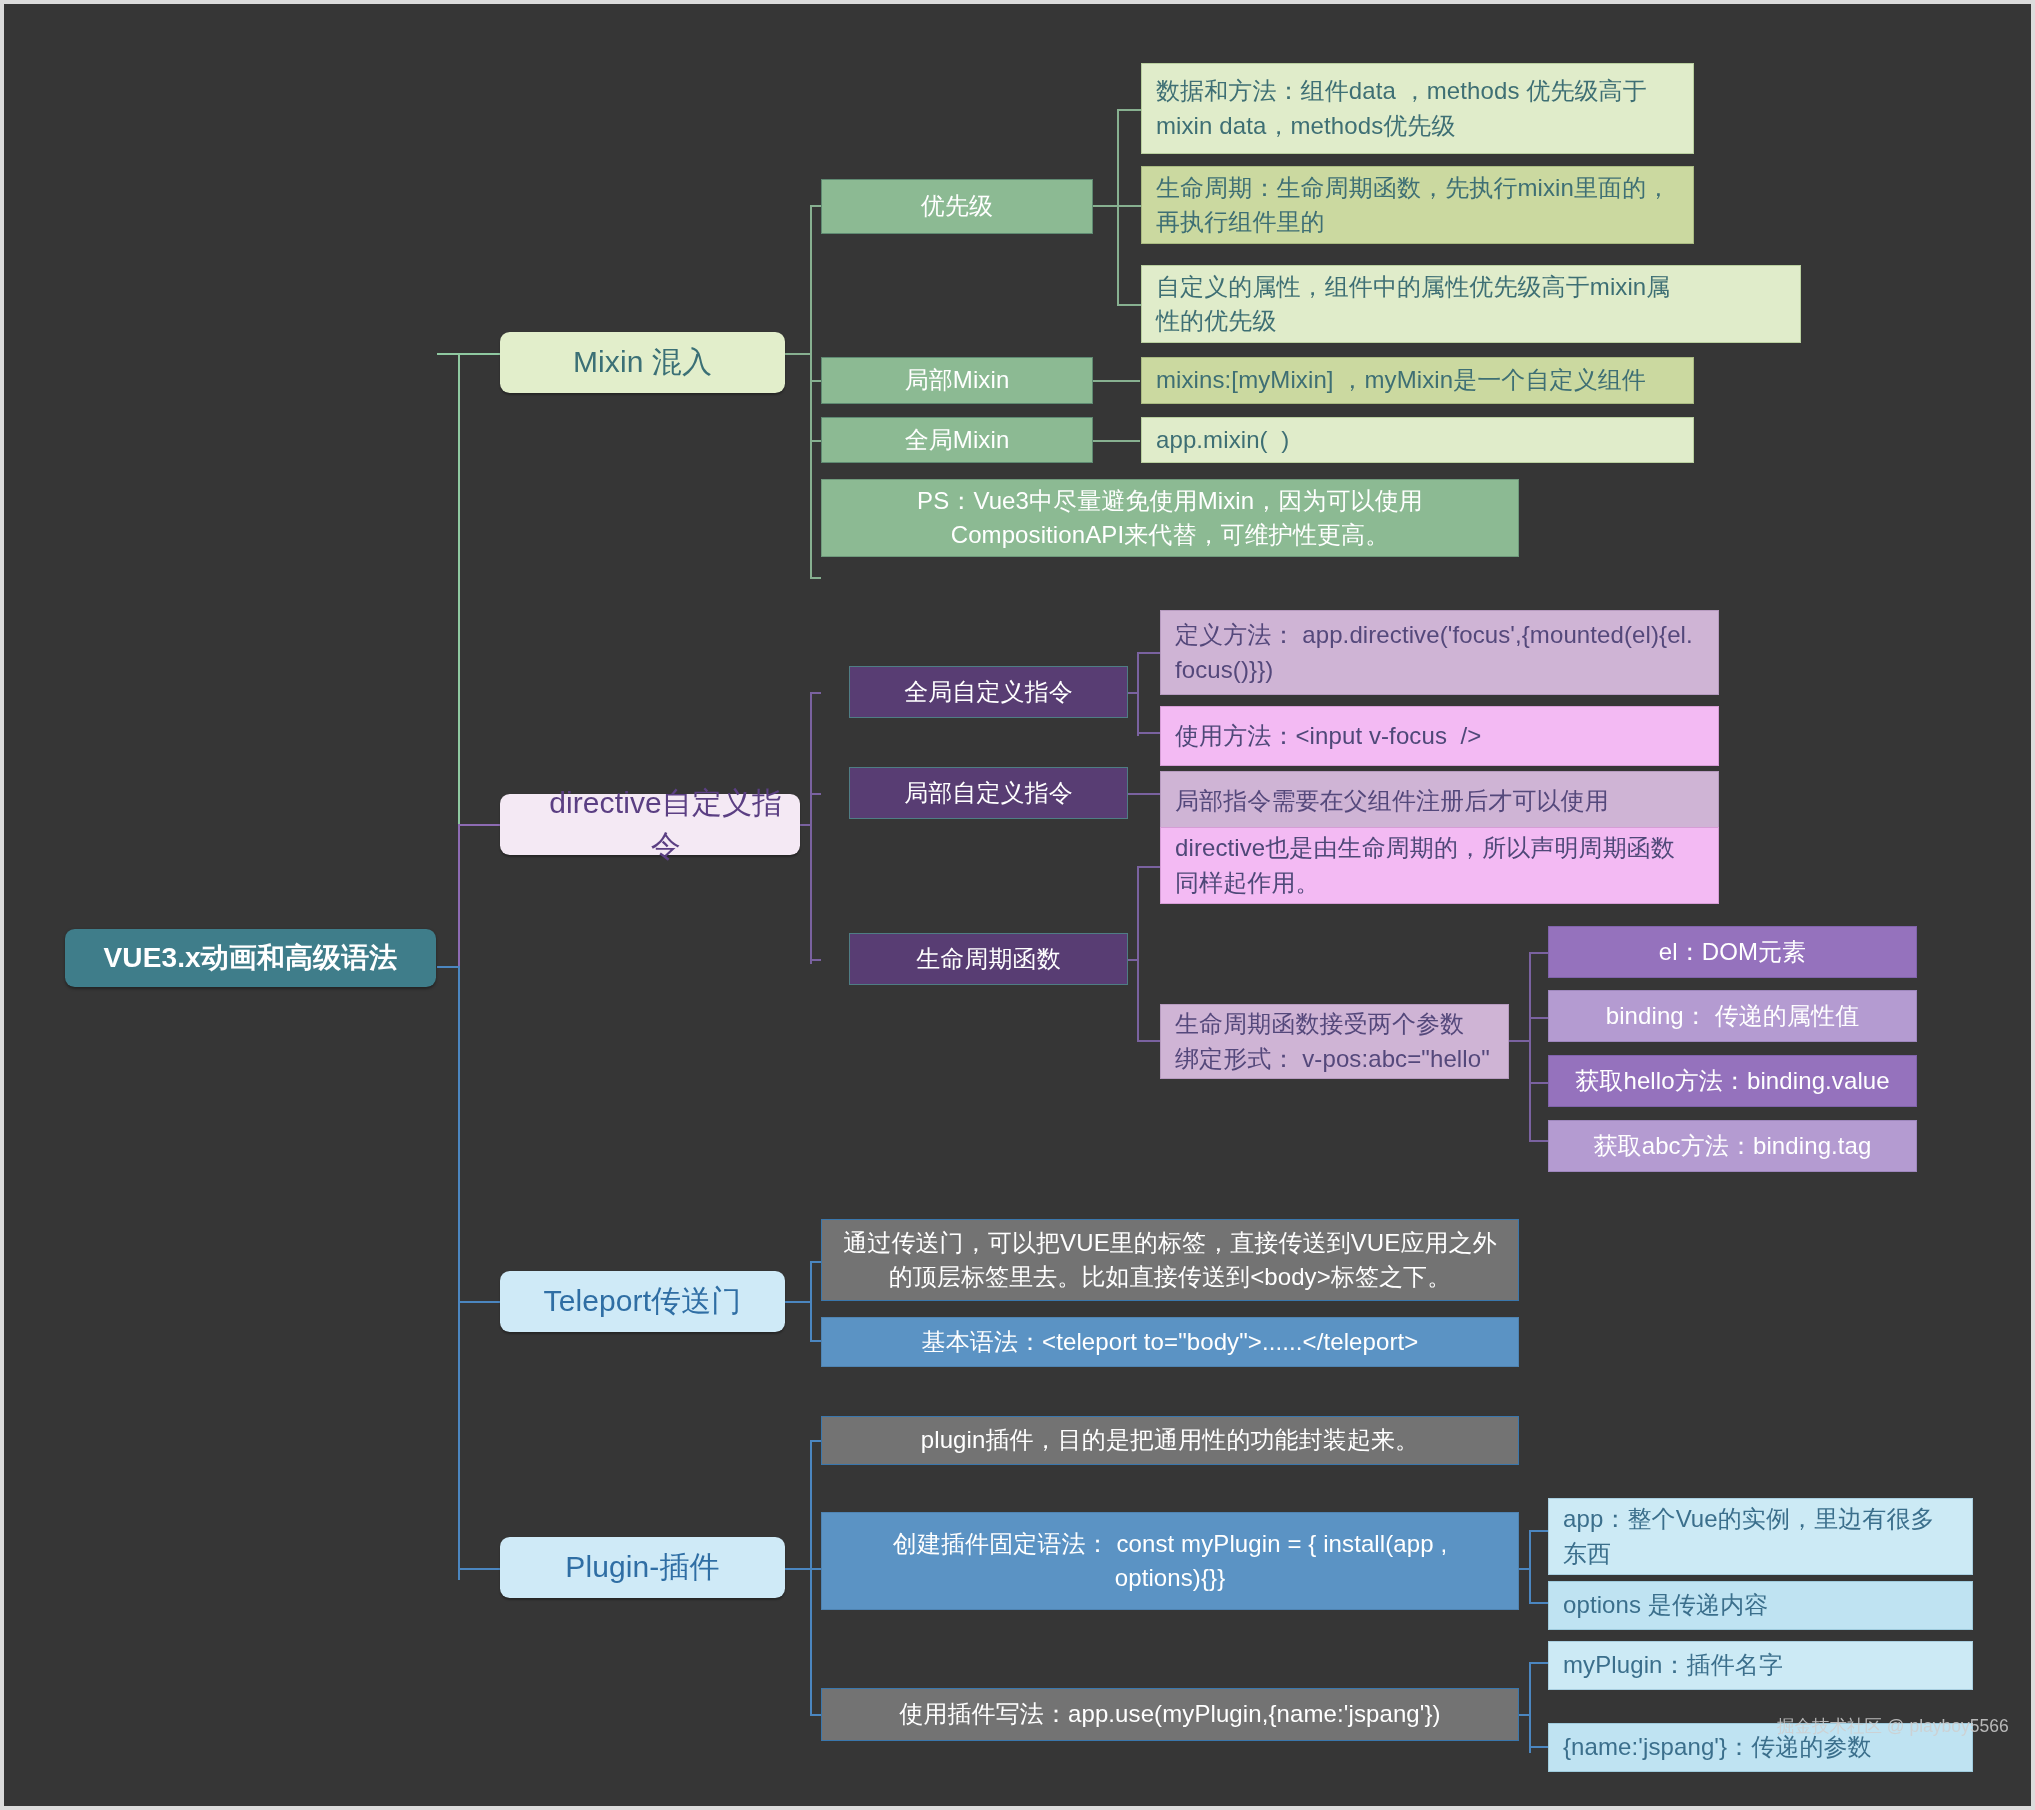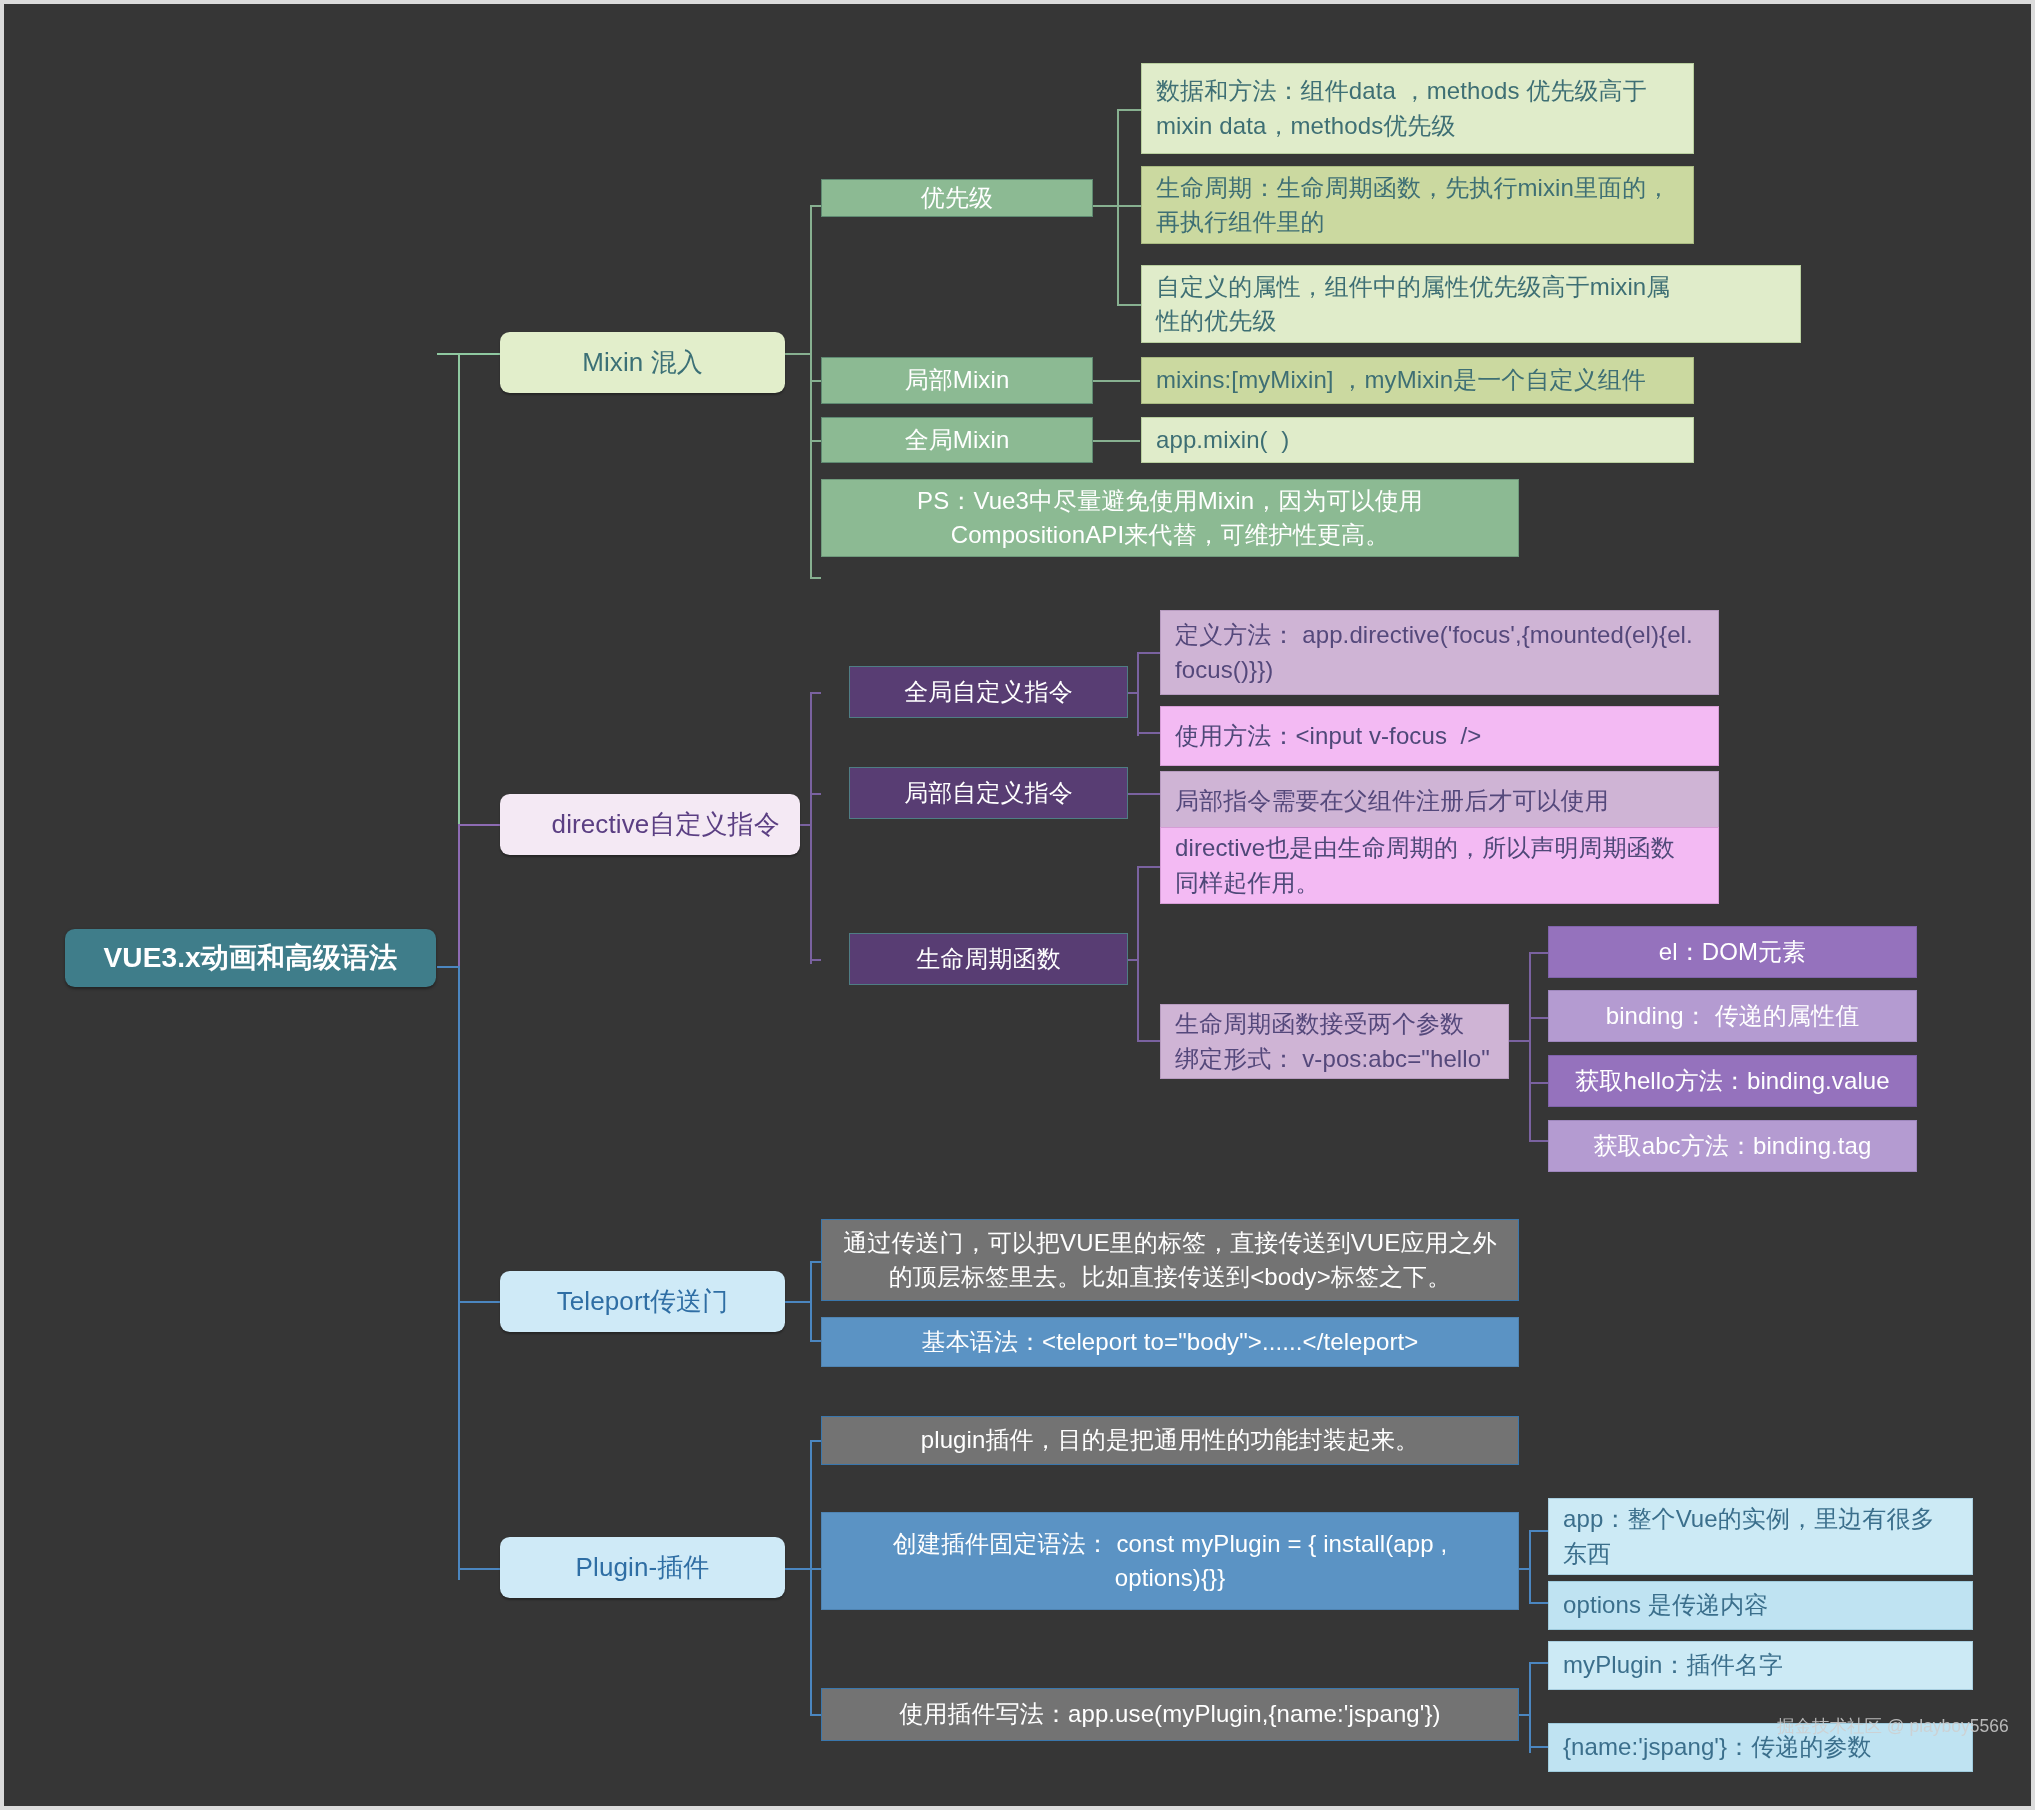--- a/index.html
+++ b/index.html
@@ -35,21 +35,21 @@
     font-size:28px;
     font-weight:bold;
     justify-content:center;
     text-align:center;
     box-shadow:0 1.4px 2.8px rgba(0,0,0,.35);
   }
 
   
   .pill{
     border-radius:9.8px;
-    font-size:26px;
+    font-size:30px;
     padding:0 12.6px;
     box-shadow:0 1.4px 2.1px rgba(0,0,0,.3);
   }
   .pill-green{background:#e2eecb;color:#3b7076;}
   .pill-violet{background:#f4e9f4;color:#5b3f83;}
   .pill-blue{background:#cfeaf7;color:#2f6ea4;}
 
   
   .rect{padding:7px 14px;font-size:24px;}
 
@@ -163,21 +163,21 @@
 
   <div class="ln lnh c-blue" style="left:1501px; top:1710px; width:25px;"></div>
   <div class="ln lnv c-blue" style="left:1525px; top:1658px; height:91px;"></div>
   <div class="ln lnh c-blue" style="left:1525px; top:1658px; width:19.6px;"></div>
   <div class="ln lnh c-blue" style="left:1525px; top:1742px; width:19.6px;"></div>
 
   <div class="node root" style="left:61px; top:925px; width:371px; height:58px;">VUE3.x动画和高级语法</div>
 
   <div class="node pill pill-green center" style="left:496px; top:328px; width:285px; height:61px;">Mixin 混入</div>
 
-  <div class="node rect g-mid center" style="left:817px; top:175px; width:272px; height:38px;text-align:right;">优先级</div>
+  <div class="node rect g-mid center" style="left:817px; top:175px; width:272px; height:55px;text-align:right;">优先级</div>
 
   <div class="node rect g-pale left" style="left:1137px; top:59px; width:553px; height:91px;">数据和方法：组件data ，methods 优先级高于
 mixin data，methods优先级</div>
 
   <div class="node rect g-olive left" style="left:1137px; top:162px; width:553px; height:78px;">生命周期：生命周期函数，先执行mixin里面的，
 再执行组件里的</div>
 
   <div class="node rect g-pale left" style="left:1137px; top:261px; width:660px; height:78px;">自定义的属性，组件中的属性优先级高于mixin属
 性的优先级</div>
 

